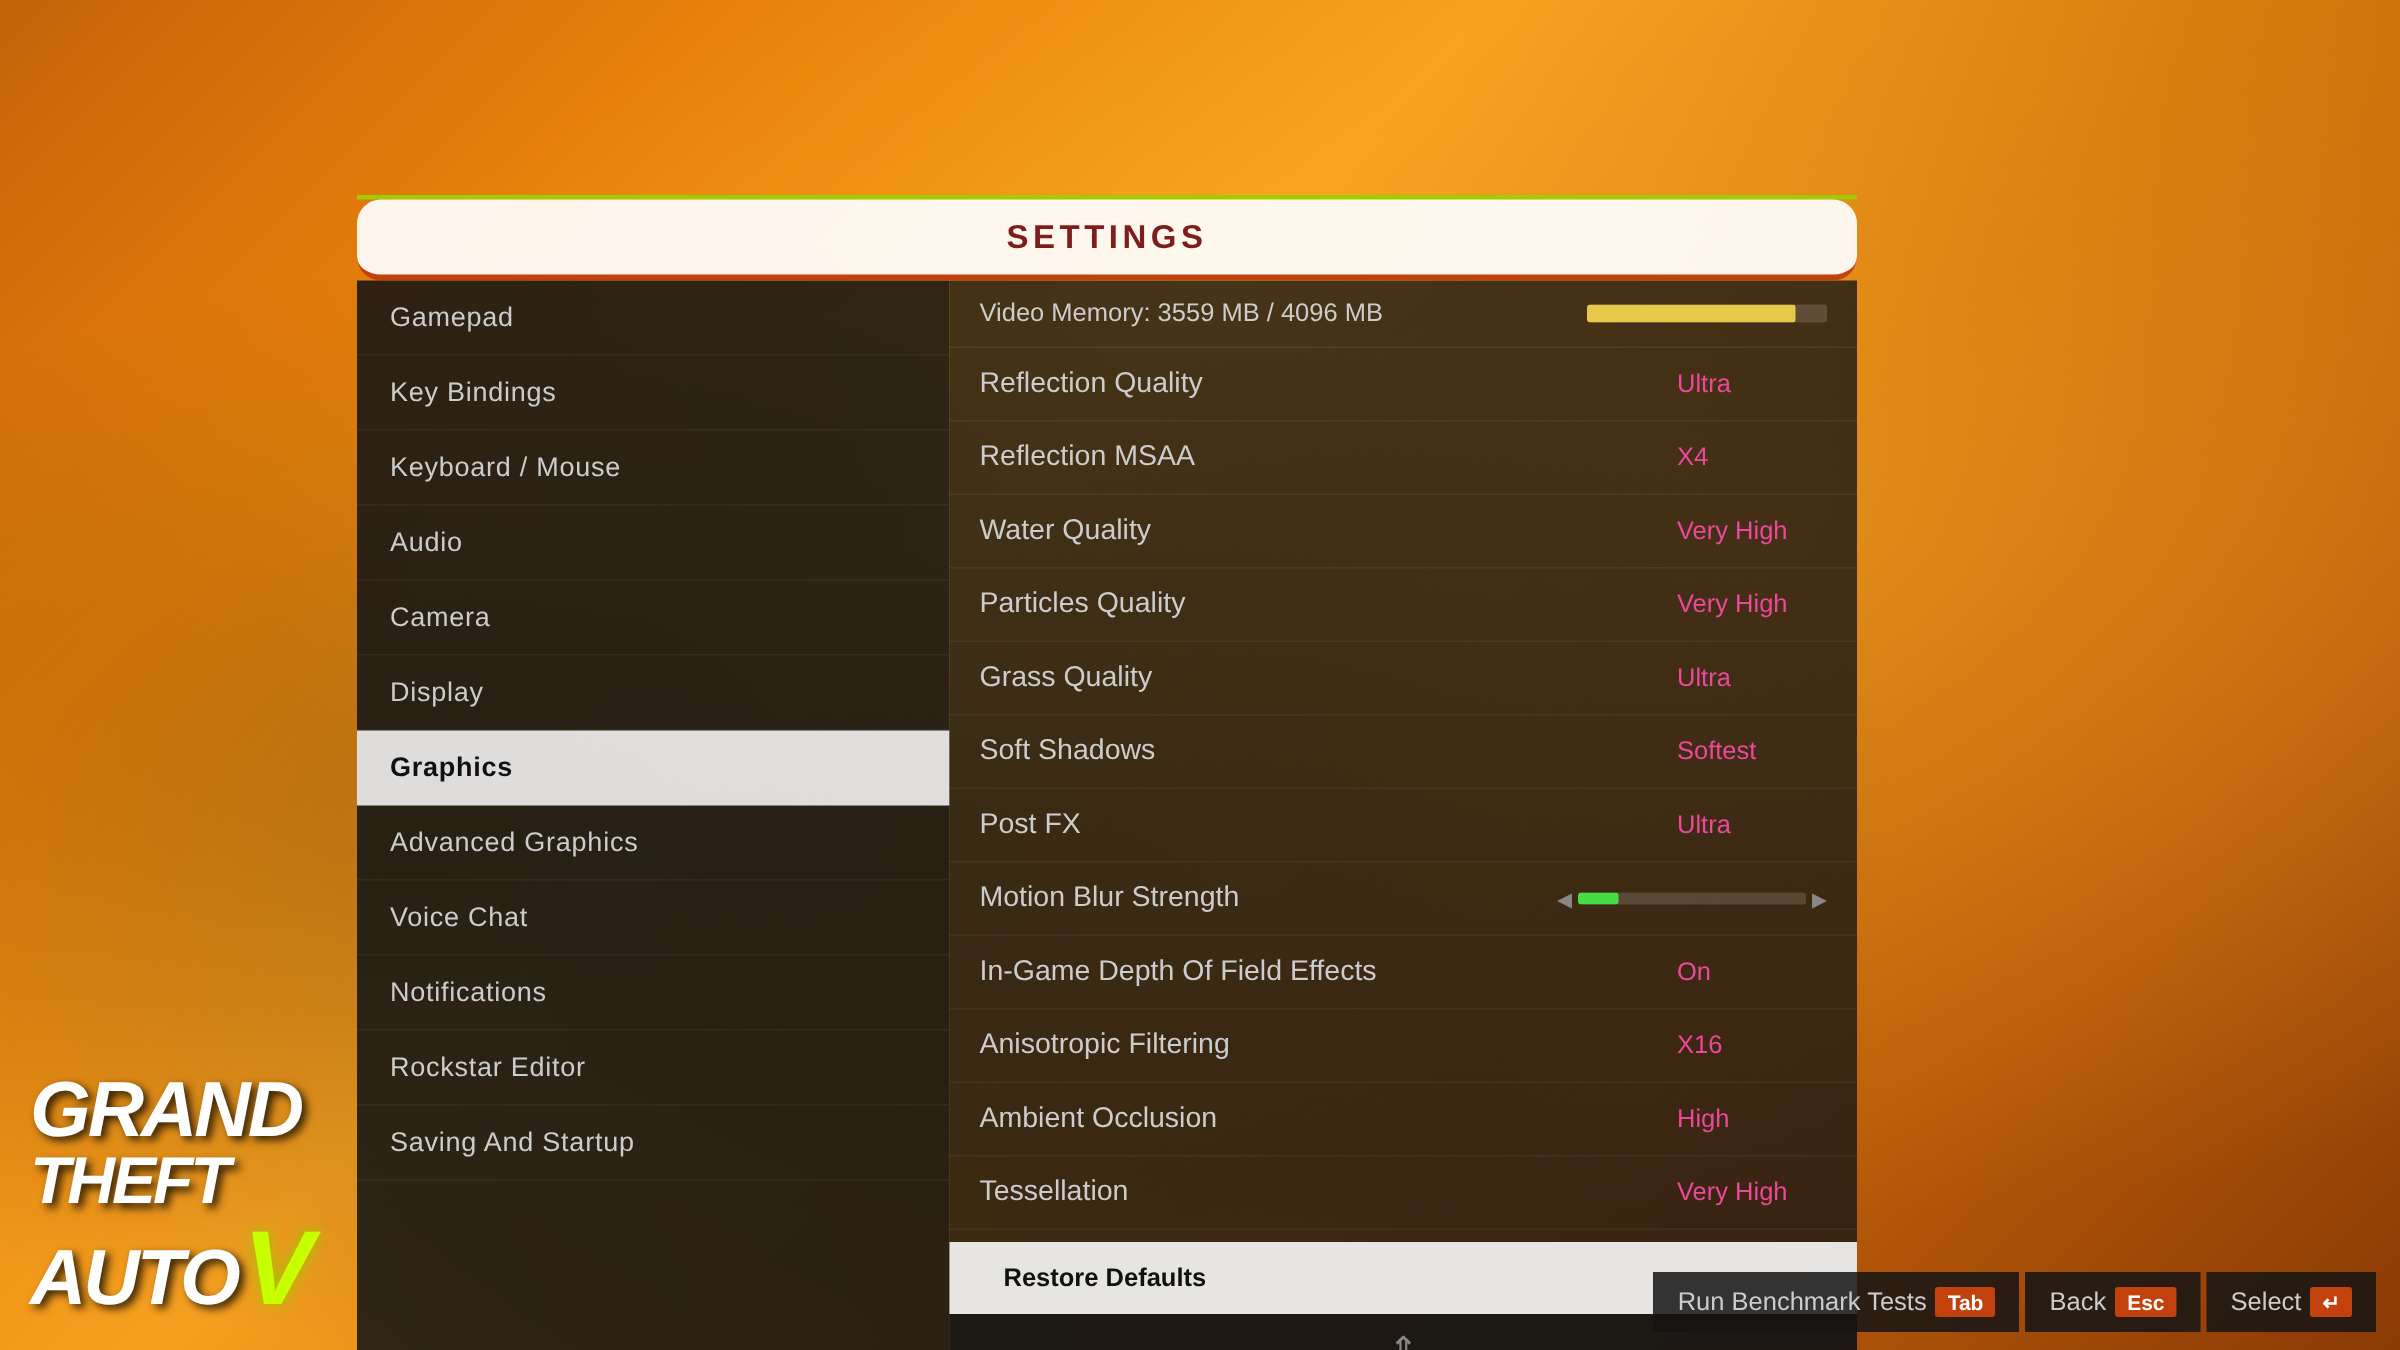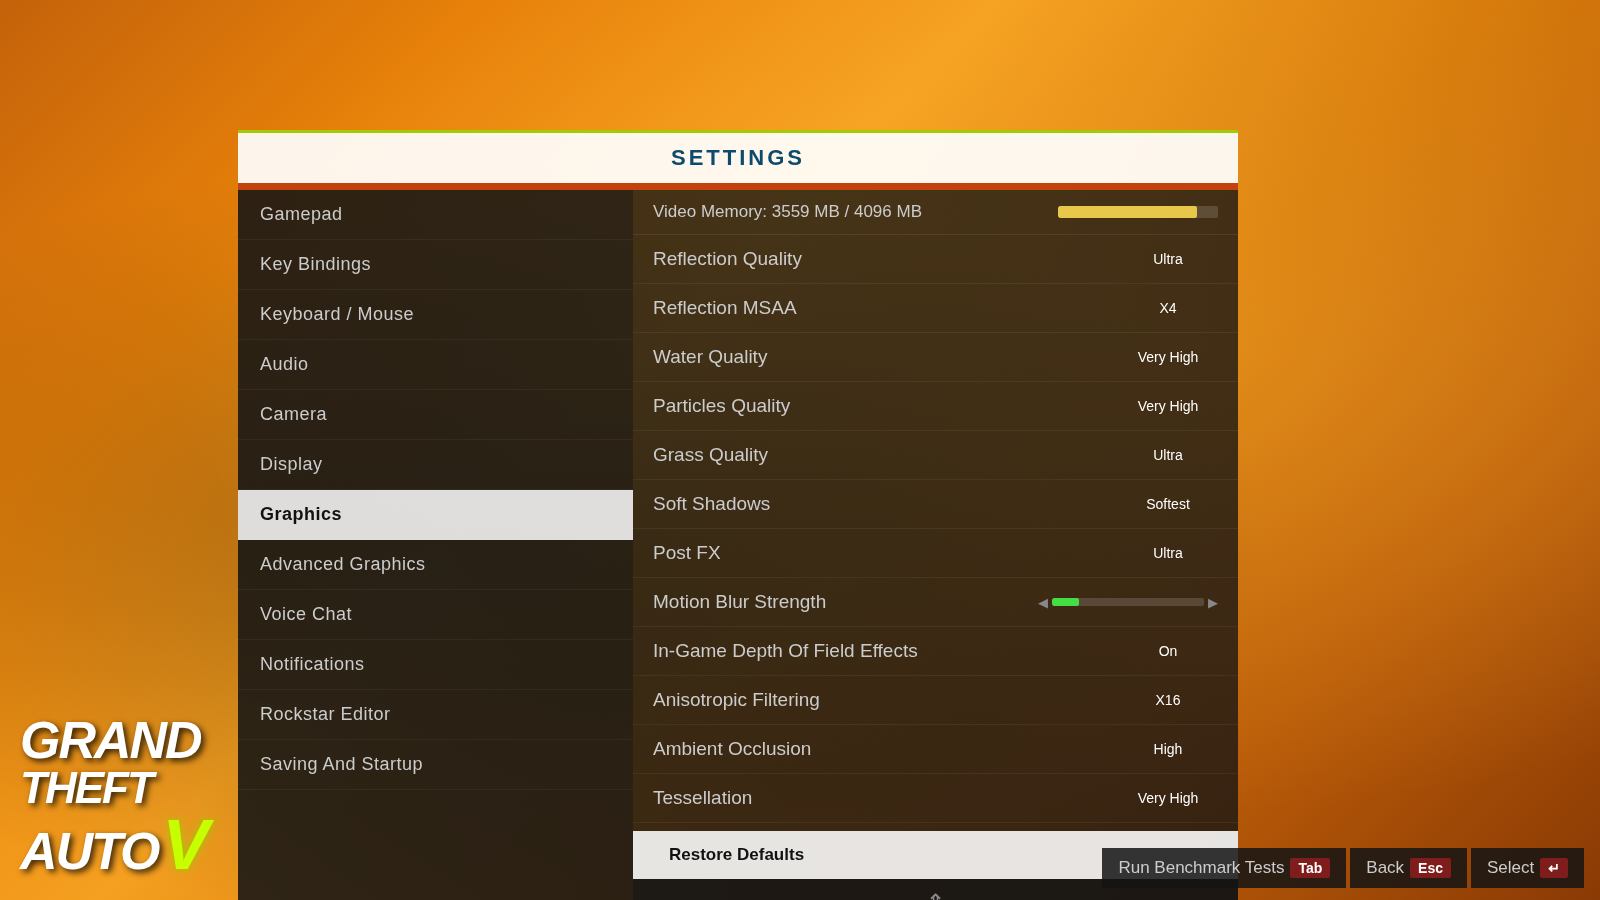--- a/index.html
+++ b/index.html
@@ -66,22 +66,23 @@
       border-top: 3px solid #a0cc00;
     }
 
     .settings-title {
       background: rgba(255,255,255,0.92);
       text-align: center;
       padding: 12px 0;
       font-size: 22px;
       font-weight: bold;
       letter-spacing: 3px;
-      color: #0c4a6e;
-      border-bottom: 7px solid #c2410c;
+      color: #7f1d1d;
+      border-bottom: 4px solid #c2410c;
+      border-radius: 16px;
     }
 
     .settings-body {
       display: flex;
       background: transparent;
     }
 
     
     .settings-nav {
       width: 395px;
@@ -148,23 +149,23 @@
       border-bottom: 1px solid rgba(255,255,255,0.06);
     }
 
     .setting-label {
       color: #ccc;
       font-size: 19px;
       flex: 1;
     }
 
     .setting-value {
-      color: #ffffff;
-      font-size: 14px;
-      text-align: center;
+      color: #ec4899;
+      font-size: 17px;
+      text-align: left;
       min-width: 100px;
     }
 
     
     .motion-blur-slider {
       display: flex;
       align-items: center;
       gap: 4px;
       width: 180px;
     }
@@ -228,21 +229,21 @@
       align-items: center;
       gap: 6px;
       background: rgba(20,20,20,0.85);
       padding: 10px 16px;
       color: #ccc;
       font-size: 17px;
       margin-left: 4px;
     }
 
     .bottom-btn .key-badge {
-      background: #7f1d1d;
+      background: #c2410c;
       color: white;
       padding: 2px 8px;
       font-size: 14px;
       font-weight: bold;
       border-radius: 2px;
     }
   </style>
 </head>
 <body>
 

